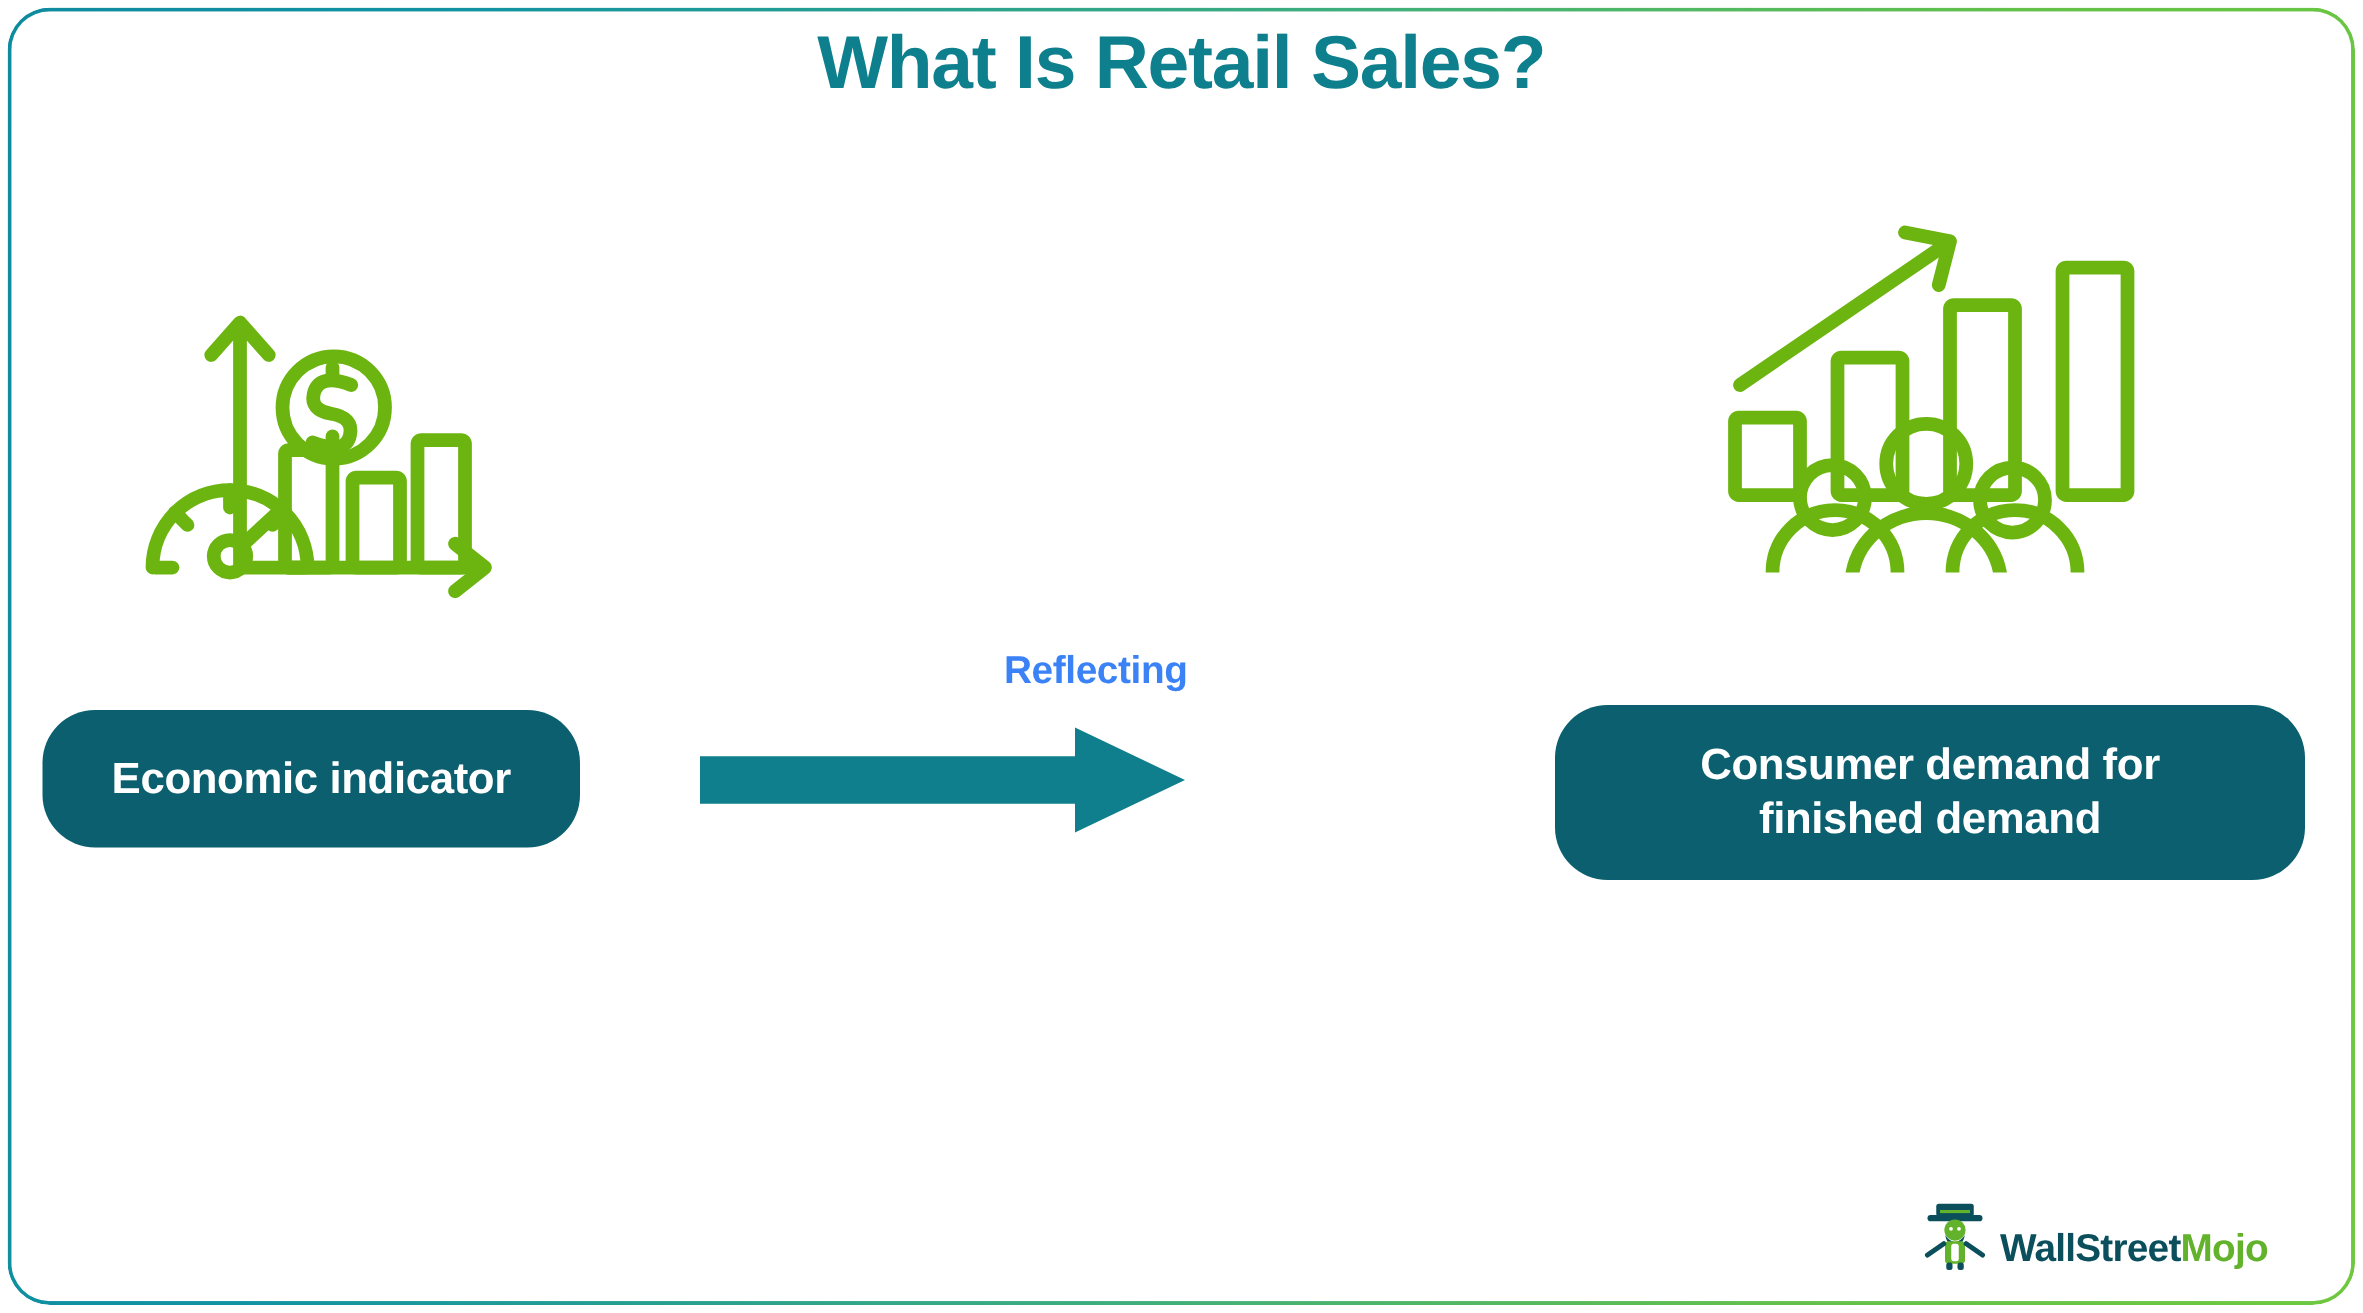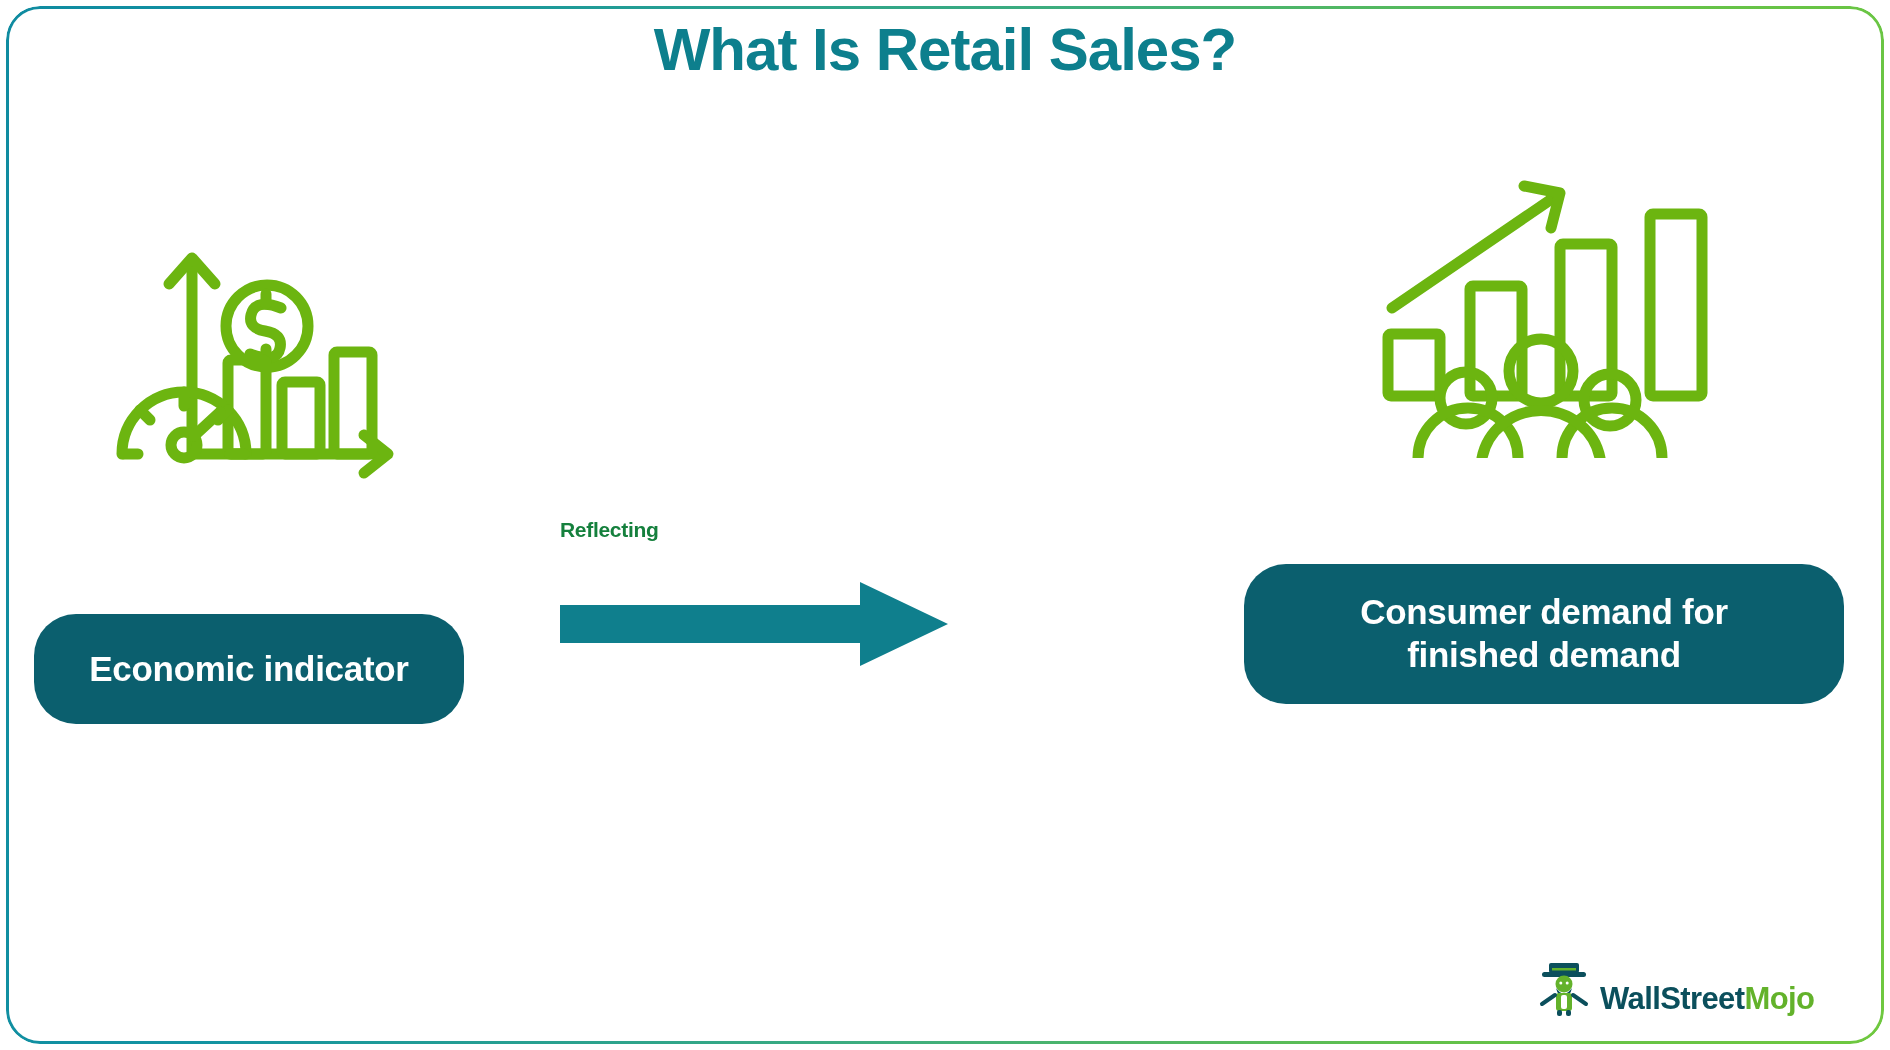--- a/index.html
+++ b/index.html
@@ -61,43 +61,43 @@
     border-radius: 40px;
     display: flex;
     align-items: center;
     justify-content: center;
     text-align: center;
     color: #ffffff;
     font-weight: 700;
     letter-spacing: -0.3px;
   }
   #pill-left {
-    left: 34px; top: 614px;
+    left: 34px; top: 568px;
     width: 430px; height: 110px;
     border-radius: 42px;
     font-size: 35px;
   }
   #pill-right {
     left: 1244px; top: 564px;
     width: 600px; height: 140px;
     border-radius: 42px;
     font-size: 35px;
     line-height: 1.22;
     padding: 0 36px;
   }
 
   
   #reflecting {
     position: absolute;
     left: 560px; top: 518px;
     width: 390px;
-    text-align: left;
-    font-size: 21px;
-    font-weight: 700;
-    color: #15803d;
+    text-align: right;
+    font-size: 31px;
+    font-weight: 700;
+    color: #3b82f6;
     letter-spacing: -0.3px;
   }
 
   
   #arrow-mid {
     position: absolute;
     left: 560px; top: 580px;
     width: 390px; height: 88px;
   }
 

